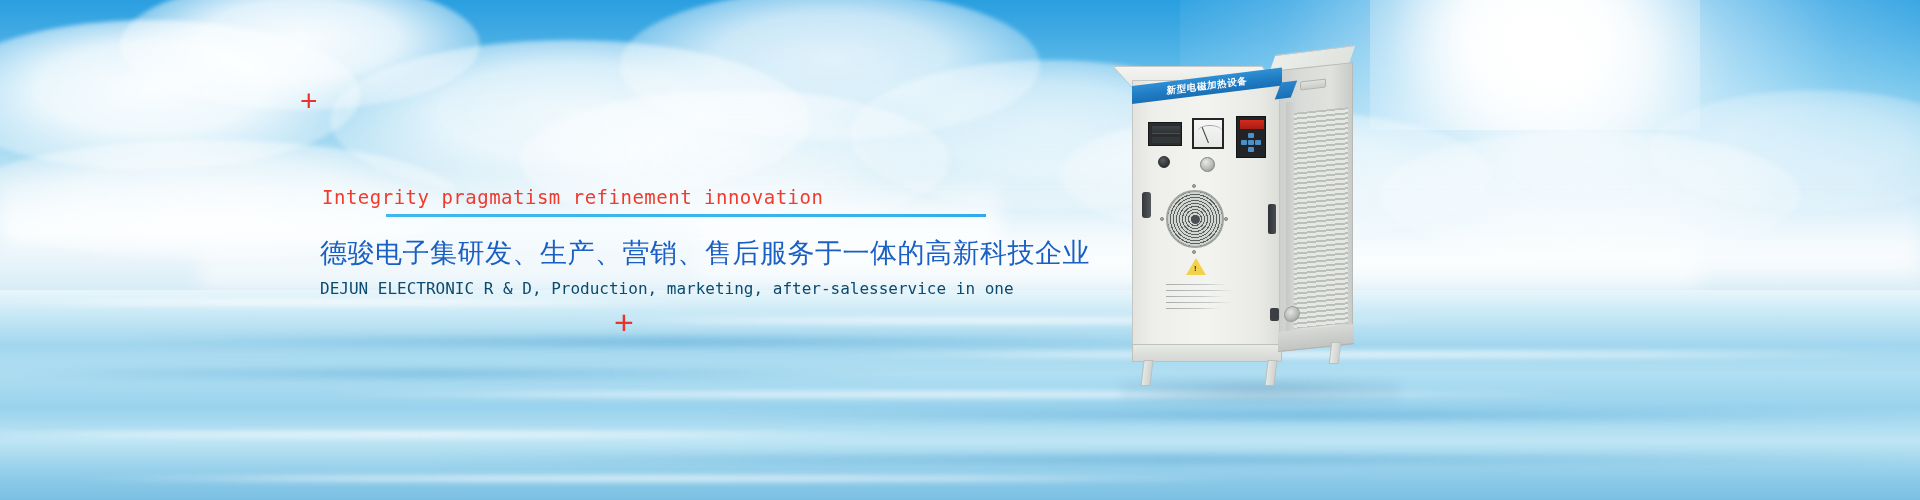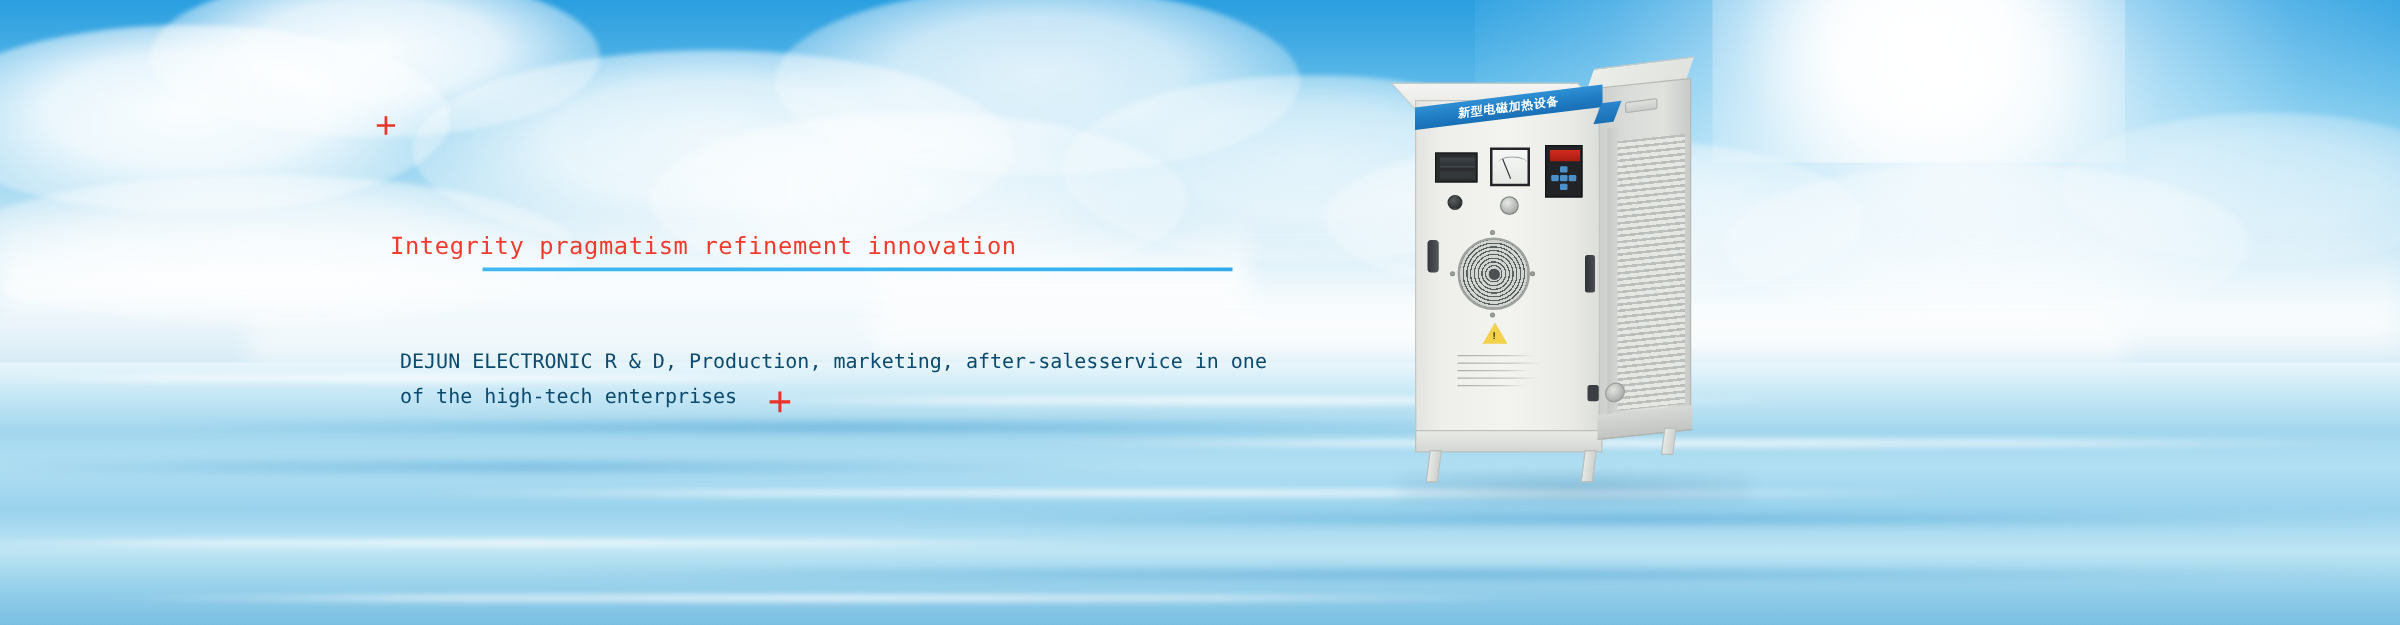--- a/index.html
+++ b/index.html
@@ -143,21 +143,21 @@
     font-size:58px;
     font-weight:700;
     color:#ef1b12;
     letter-spacing:3px;
     white-space:nowrap;
     text-shadow:0 1px 2px rgba(255,255,255,0.55);
   }
 
   .headline-en {
     position:absolute;
-    left:312px; top:186px;
+    left:322px; top:186px;
     font-family:"DejaVu Sans Mono", "Liberation Mono", monospace;
     font-size:19px;
     font-weight:400;
     color:#ef3b2e;
     letter-spacing:0.5px;
     white-space:nowrap;
   }
 
   .divider {
     position:absolute;
@@ -444,24 +444,24 @@
   <div class="copy">
 
     <span class="plus plus-1">+</span>
     <span class="plus plus-2">+</span>
 
 
     <div class="headline-en">Integrity  pragmatism  refinement  innovation</div>
 
     <div class="divider"></div>
 
+    <div class="subhead">德骏电子集研发、生产、营销、售后服务于一体的高新科技企业</div>
 
     <div class="body-en">
       <div>DEJUN ELECTRONIC R &amp; D, Production, marketing, after-salesservice in one</div>
-      <div>of the high-tech enterprises</div>
     </div>
 
   </div>
 
   <div class="m-shadow"></div>
 
   <div class="machine">
 
     <div class="m-top"></div>
     <div class="m-top-r"></div>

